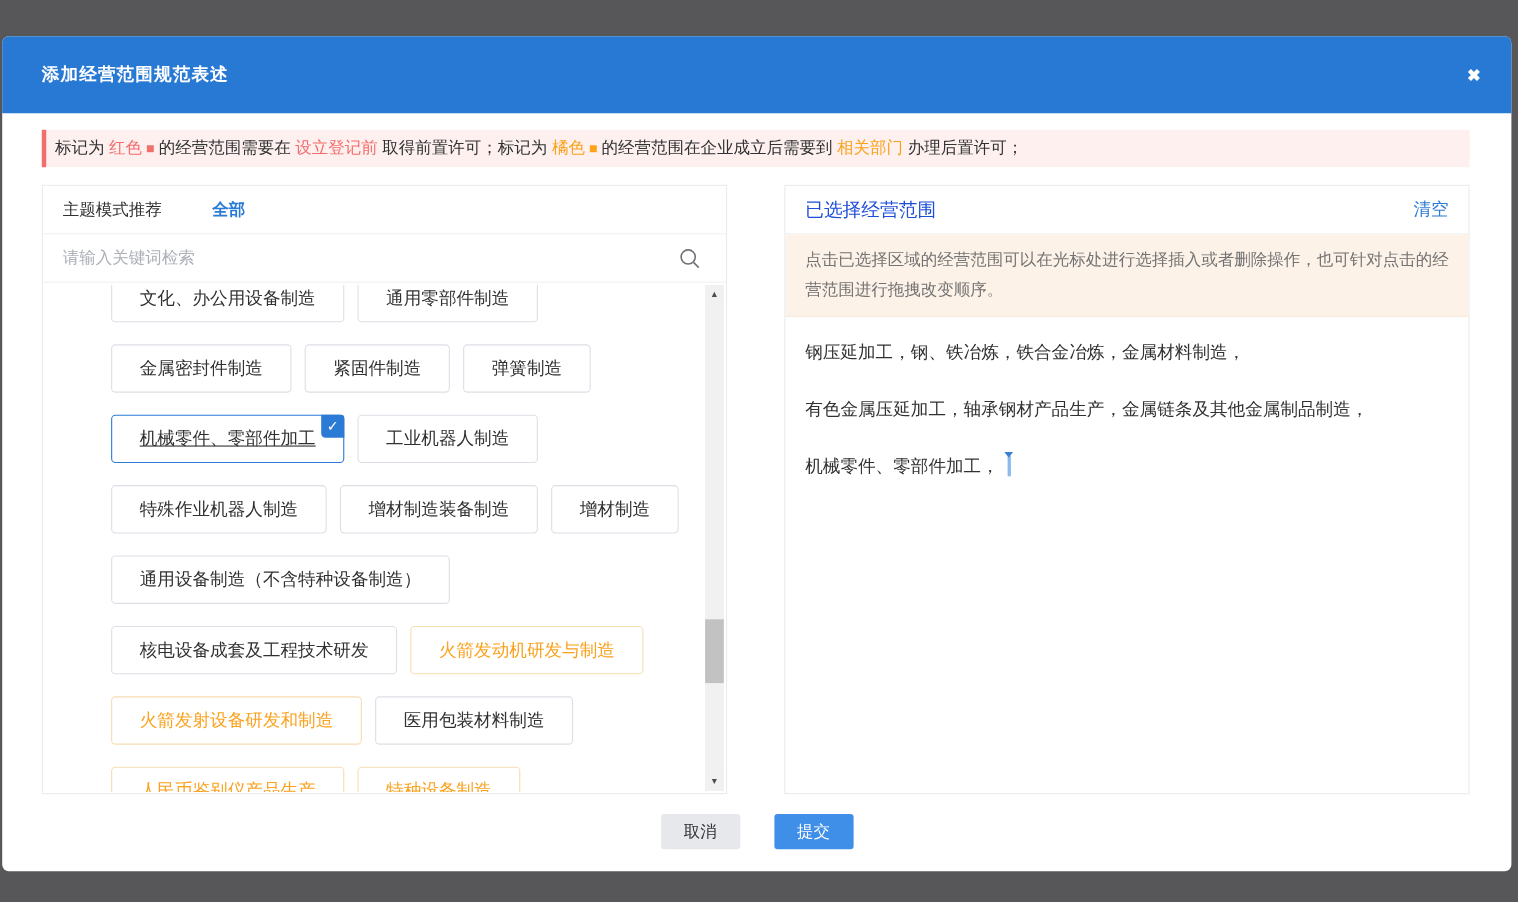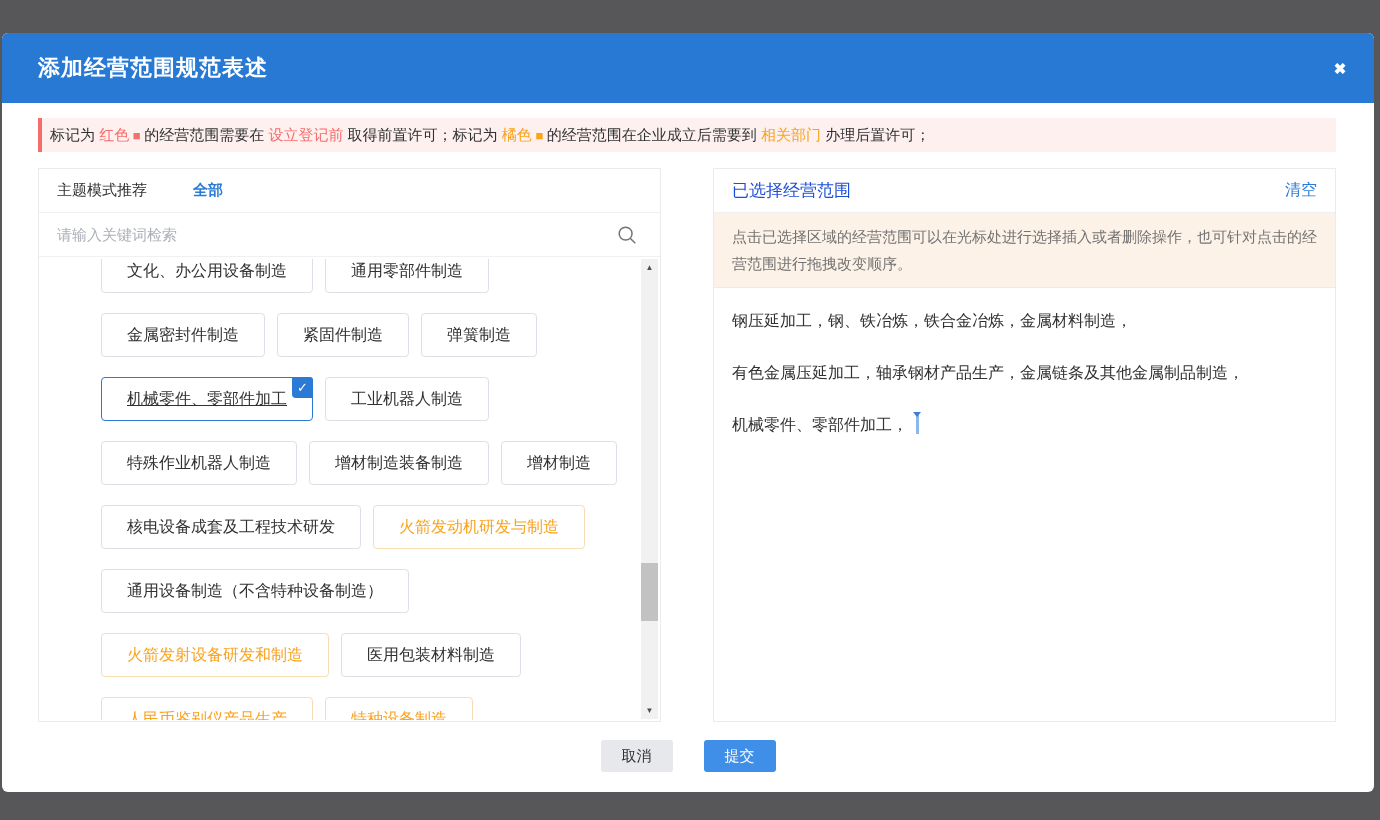--- a/index.html
+++ b/index.html
@@ -5,21 +5,21 @@
   * { margin:0; padding:0; box-sizing:border-box; }
   html,body { width:1380px; height:820px; overflow:hidden;
     font-family:"Liberation Sans","DejaVu Sans",sans-serif; }
   .overlay { position:absolute; inset:0; background:#57575a; }
 
   .modal { position:absolute; left:2px; top:33px; width:1372px; height:759px;
     background:#fff; border-radius:6px; }
 
   .modal-header { position:absolute; top:0; left:0; right:0; height:70px;
     background:#2779d3; border-radius:6px 6px 0 0; display:flex; align-items:center; }
-  .modal-title { margin-left:36px; color:#fff; font-size:22px; font-weight:bold; letter-spacing:1px; }
+  .modal-title { margin-left:36px; color:#fff; font-size:16px; font-weight:bold; letter-spacing:1px; }
   .close-btn { position:absolute; right:22px; top:24px; width:24px; height:24px;
     background:none; border:none; color:#fff; font-size:15px; font-weight:bold; cursor:pointer; }
 
   .banner { position:absolute; top:85px; left:36px; right:38px; height:34px;
     background:#fdf0ee; border-left:4px solid #f56c6c; line-height:34px;
     padding-left:8px; font-size:15px; color:#303133; white-space:nowrap; overflow:hidden; }
   .banner .red { color:#f56c6c; }
   .banner .sq-red { color:#ef7169; font-size:13px; }
   .banner .orange { color:#faa21e; }
   .banner .sq-orange { color:#ffa217; font-size:13px; }
@@ -123,25 +123,25 @@
             <div class="tag-row">
               <button class="tag selected">机械零件、零部件加工<span class="badge">✓</span></button>
               <button class="tag normal">工业机器人制造</button>
             </div>
             <div class="tag-row">
               <button class="tag normal">特殊作业机器人制造</button>
               <button class="tag normal">增材制造装备制造</button>
               <button class="tag normal">增材制造</button>
             </div>
             <div class="tag-row">
+              <button class="tag normal">通用设备制造（不含特种设备制造）</button>
+            </div>
+            <div class="tag-row">
               <button class="tag normal">核电设备成套及工程技术研发</button>
               <button class="tag orange">火箭发动机研发与制造</button>
-            </div>
-            <div class="tag-row">
-              <button class="tag normal">通用设备制造（不含特种设备制造）</button>
             </div>
             <div class="tag-row">
               <button class="tag orange">火箭发射设备研发和制造</button>
               <button class="tag normal">医用包装材料制造</button>
             </div>
             <div class="tag-row">
               <button class="tag orange">人民币鉴别仪产品生产</button>
               <button class="tag orange">特种设备制造</button>
             </div>
           </div>

